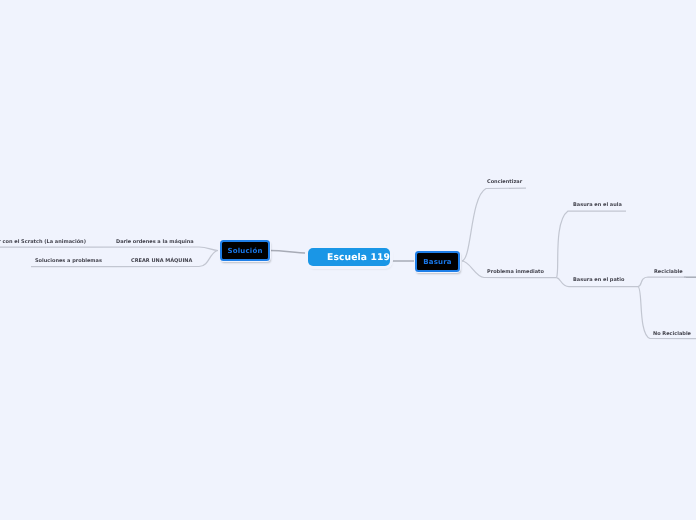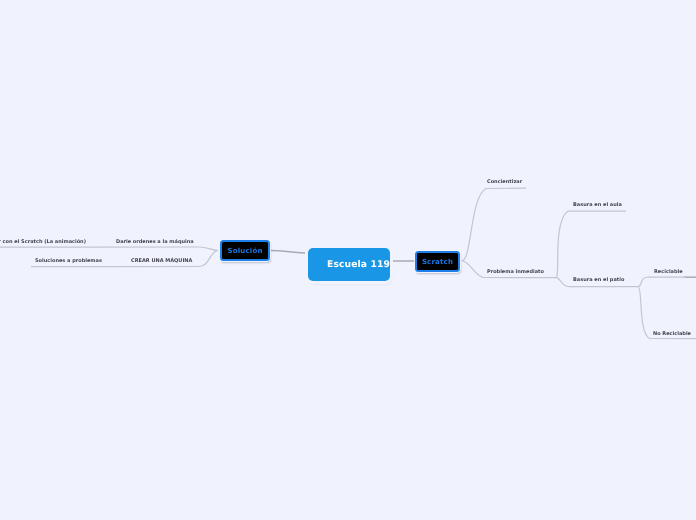--- a/index.html
+++ b/index.html
@@ -39,30 +39,30 @@
       <path d="M556.5,277.6 C561,278 561,286.6 569,286.6 L638,286.6"></path>
       <path d="M638,286.6 C643,286 639,277.5 648,277 L686,277.1"></path>
       <path d="M638,286.6 C643,288 638,334 650,338.5 L696,338.6"></path>
       <path d="M218,250.5 C211,250.2 208,247 199,247 L89,247.1"></path>
       <path d="M218,250.5 C209,252 210,266 199,266.5 L111,266.6"></path>
       <path d="M89,247.1 L-20,247.1"></path>
       <path d="M111,266.6 L31,266.6"></path>
     </g>
   </svg>
 
-  <div class="nodebox root" style="left:308px;top:248px;width:82px;height:33px;padding-left:19px;">
+  <div class="nodebox root" style="left:308px;top:248px;width:82px;height:18px;padding-left:19px;">
     <span>Escuela 119</span>
   </div>
 
   <div class="nodebox branch" style="left:220px;top:240px;width:50px;height:21px;font-size:7px;">
     <span>Solución</span>
   </div>
 
   <div class="nodebox branch" style="left:415px;top:251px;width:45px;height:21px;font-size:7px;">
-    <span>Scratch</span>
+    <span>Basura</span>
   </div>
 
   <div class="lbl" style="left:487px;top:180px;">Concientizar</div>
   <div class="lbl" style="left:487px;top:270px;">Problema inmediato</div>
   <div class="lbl" style="left:573px;top:203px;">Basura en el aula</div>
   <div class="lbl" style="left:573px;top:278px;">Basura en el patio</div>
   <div class="lbl" style="left:654px;top:270px;">Reciclable</div>
   <div class="lbl" style="left:653px;top:332px;">No Reciclable</div>
   <div class="lbl" style="left:116px;top:240px;">Darle ordenes a la máquina</div>
   <div class="lbl" style="left:131px;top:259px;">CREAR UNA MÁQUINA</div>

